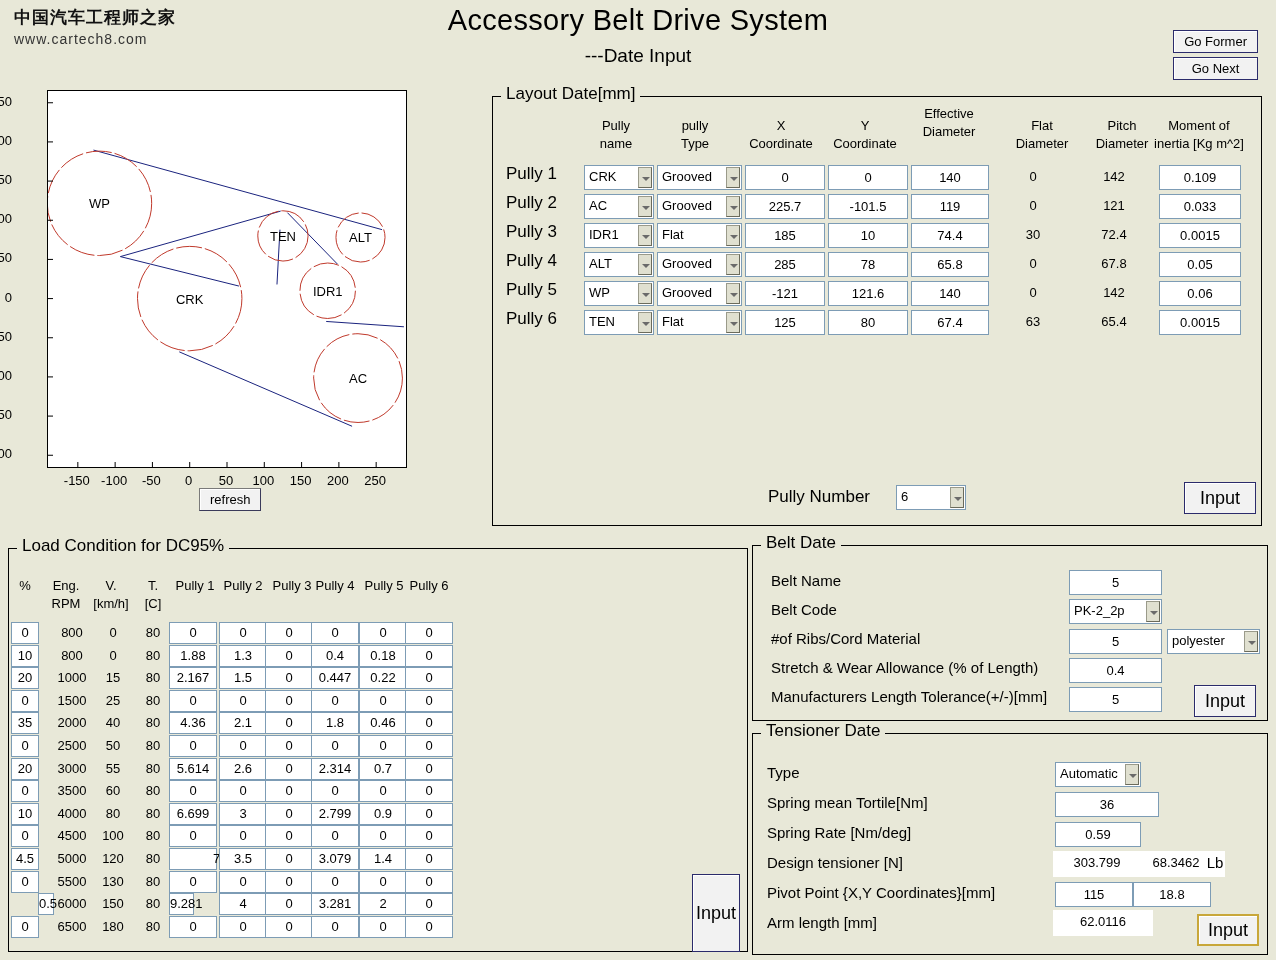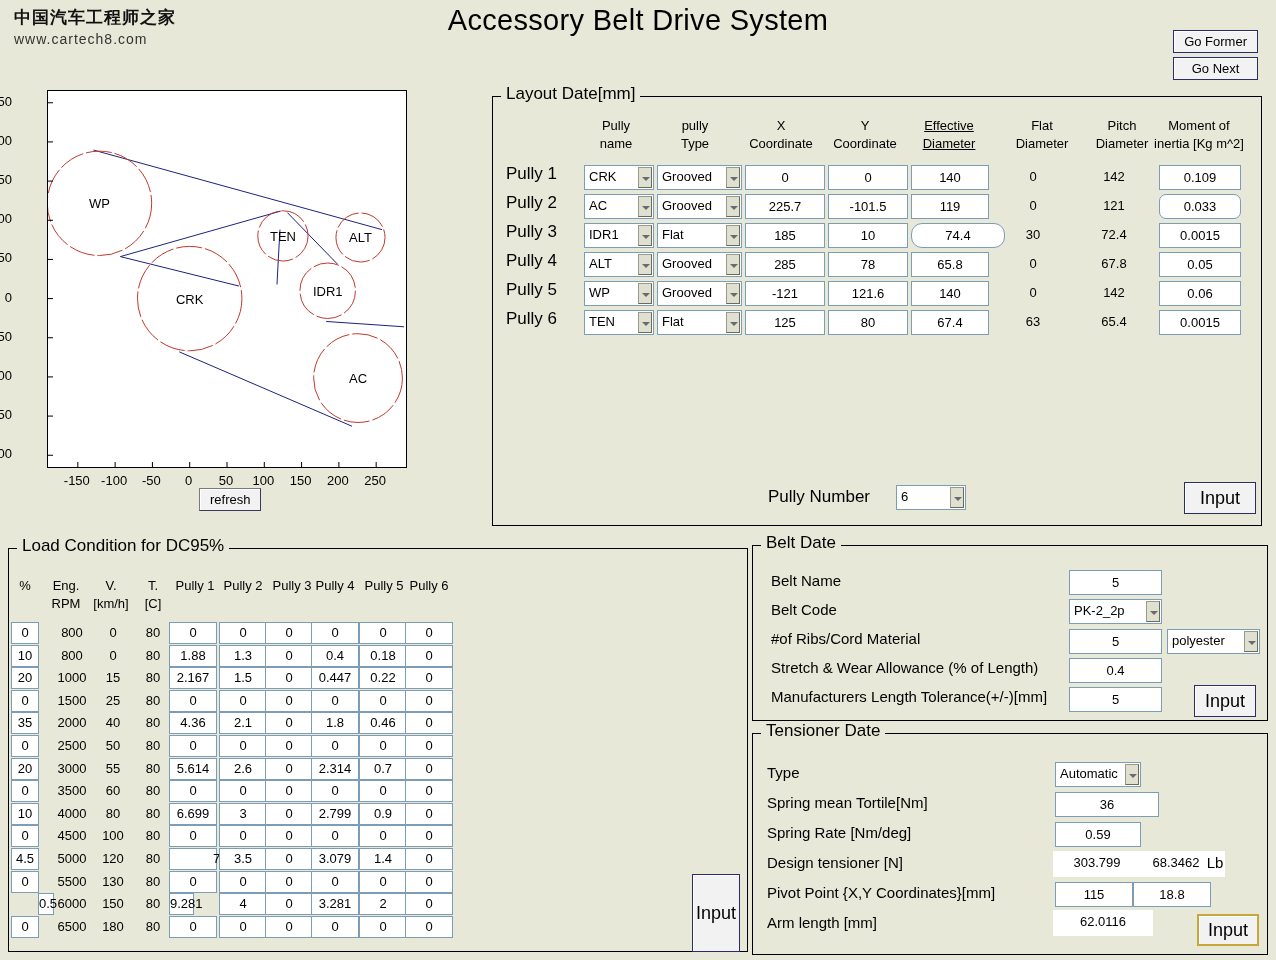--- a/index.html
+++ b/index.html
@@ -106,20 +106,21 @@
 </head>
 <body>
 
 <div id="watermark">
   <div class="cn">中国汽车工程师之家</div>
   <div class="url">www.cartech8.com</div>
 </div>
 
 <div id="title">
   <div class="main">Accessory Belt Drive System</div>
+  <div class="sub">---Date Input</div>
 </div>
 
 <div class="navbtns">
   <div class="btn navy">Go Former</div>
   <div class="btn navy">Go Next</div>
 </div>
 
 <div id="chart-wrap">
   <div id="plot">
     <svg id="plot-svg" width="358" height="376">
@@ -199,21 +200,21 @@
         <div>Type</div>
       </div>
       <div class="lg-head" style="left: 240px; top: 20px; width: 96px;">
         <div>X</div>
         <div>Coordinate</div>
       </div>
       <div class="lg-head" style="left: 324px; top: 20px; width: 96px;">
         <div>Y</div>
         <div>Coordinate</div>
       </div>
-      <div class="lg-head" style="left: 408px; top: 20px; width: 96px; text-decoration: underline;">
+      <div class="lg-head" style="left: 408px; top: 8px; width: 96px;">
         <div>Effective</div>
         <div>Diameter</div>
       </div>
       <div class="lg-head" style="left: 501px; top: 20px; width: 96px;">
         <div>Flat</div>
         <div>Diameter</div>
       </div>
       <div class="lg-head" style="left: 581px; top: 20px; width: 96px;">
         <div>Pitch</div>
         <div>Diameter</div>
@@ -246,33 +247,33 @@
       </div>
       <div class="combo" style="left: 164px; top: 97px; width: 85px;">
         <span class="txt">Grooved</span>
         <span class="arw"></span>
       </div>
       <div class="fld" style="left: 252px; top: 97px; width: 80px;">225.7</div>
       <div class="fld" style="left: 335px; top: 97px; width: 80px;">-101.5</div>
       <div class="fld" style="left: 418px; top: 97px; width: 78px;">119</div>
       <div class="ro" style="left: 501px; top: 101px; width: 78px;">0</div>
       <div class="ro" style="left: 582px; top: 101px; width: 78px;">121</div>
-      <div class="fld" style="left: 666px; top: 97px; width: 82px; border-radius: 7px;">0.033</div>
+      <div class="fld" style="left: 666px; top: 97px; width: 82px;">0.033</div>
       <div class="rowlabel" style="left: 13px; top: 125px;">Pully 3</div>
       <div class="combo" style="left: 91px; top: 126px; width: 70px;">
         <span class="txt">IDR1</span>
         <span class="arw"></span>
       </div>
       <div class="combo" style="left: 164px; top: 126px; width: 85px;">
         <span class="txt">Flat</span>
         <span class="arw"></span>
       </div>
       <div class="fld" style="left: 252px; top: 126px; width: 80px;">185</div>
       <div class="fld" style="left: 335px; top: 126px; width: 80px;">10</div>
-      <div class="fld" style="left: 418px; top: 126px; width: 94px; border-radius: 11px;">74.4</div>
+      <div class="fld" style="left: 418px; top: 126px; width: 78px;">74.4</div>
       <div class="ro" style="left: 501px; top: 130px; width: 78px;">30</div>
       <div class="ro" style="left: 582px; top: 130px; width: 78px;">72.4</div>
       <div class="fld" style="left: 666px; top: 126px; width: 82px;">0.0015</div>
       <div class="rowlabel" style="left: 13px; top: 154px;">Pully 4</div>
       <div class="combo" style="left: 91px; top: 155px; width: 70px;">
         <span class="txt">ALT</span>
         <span class="arw"></span>
       </div>
       <div class="combo" style="left: 164px; top: 155px; width: 85px;">
         <span class="txt">Grooved</span>

